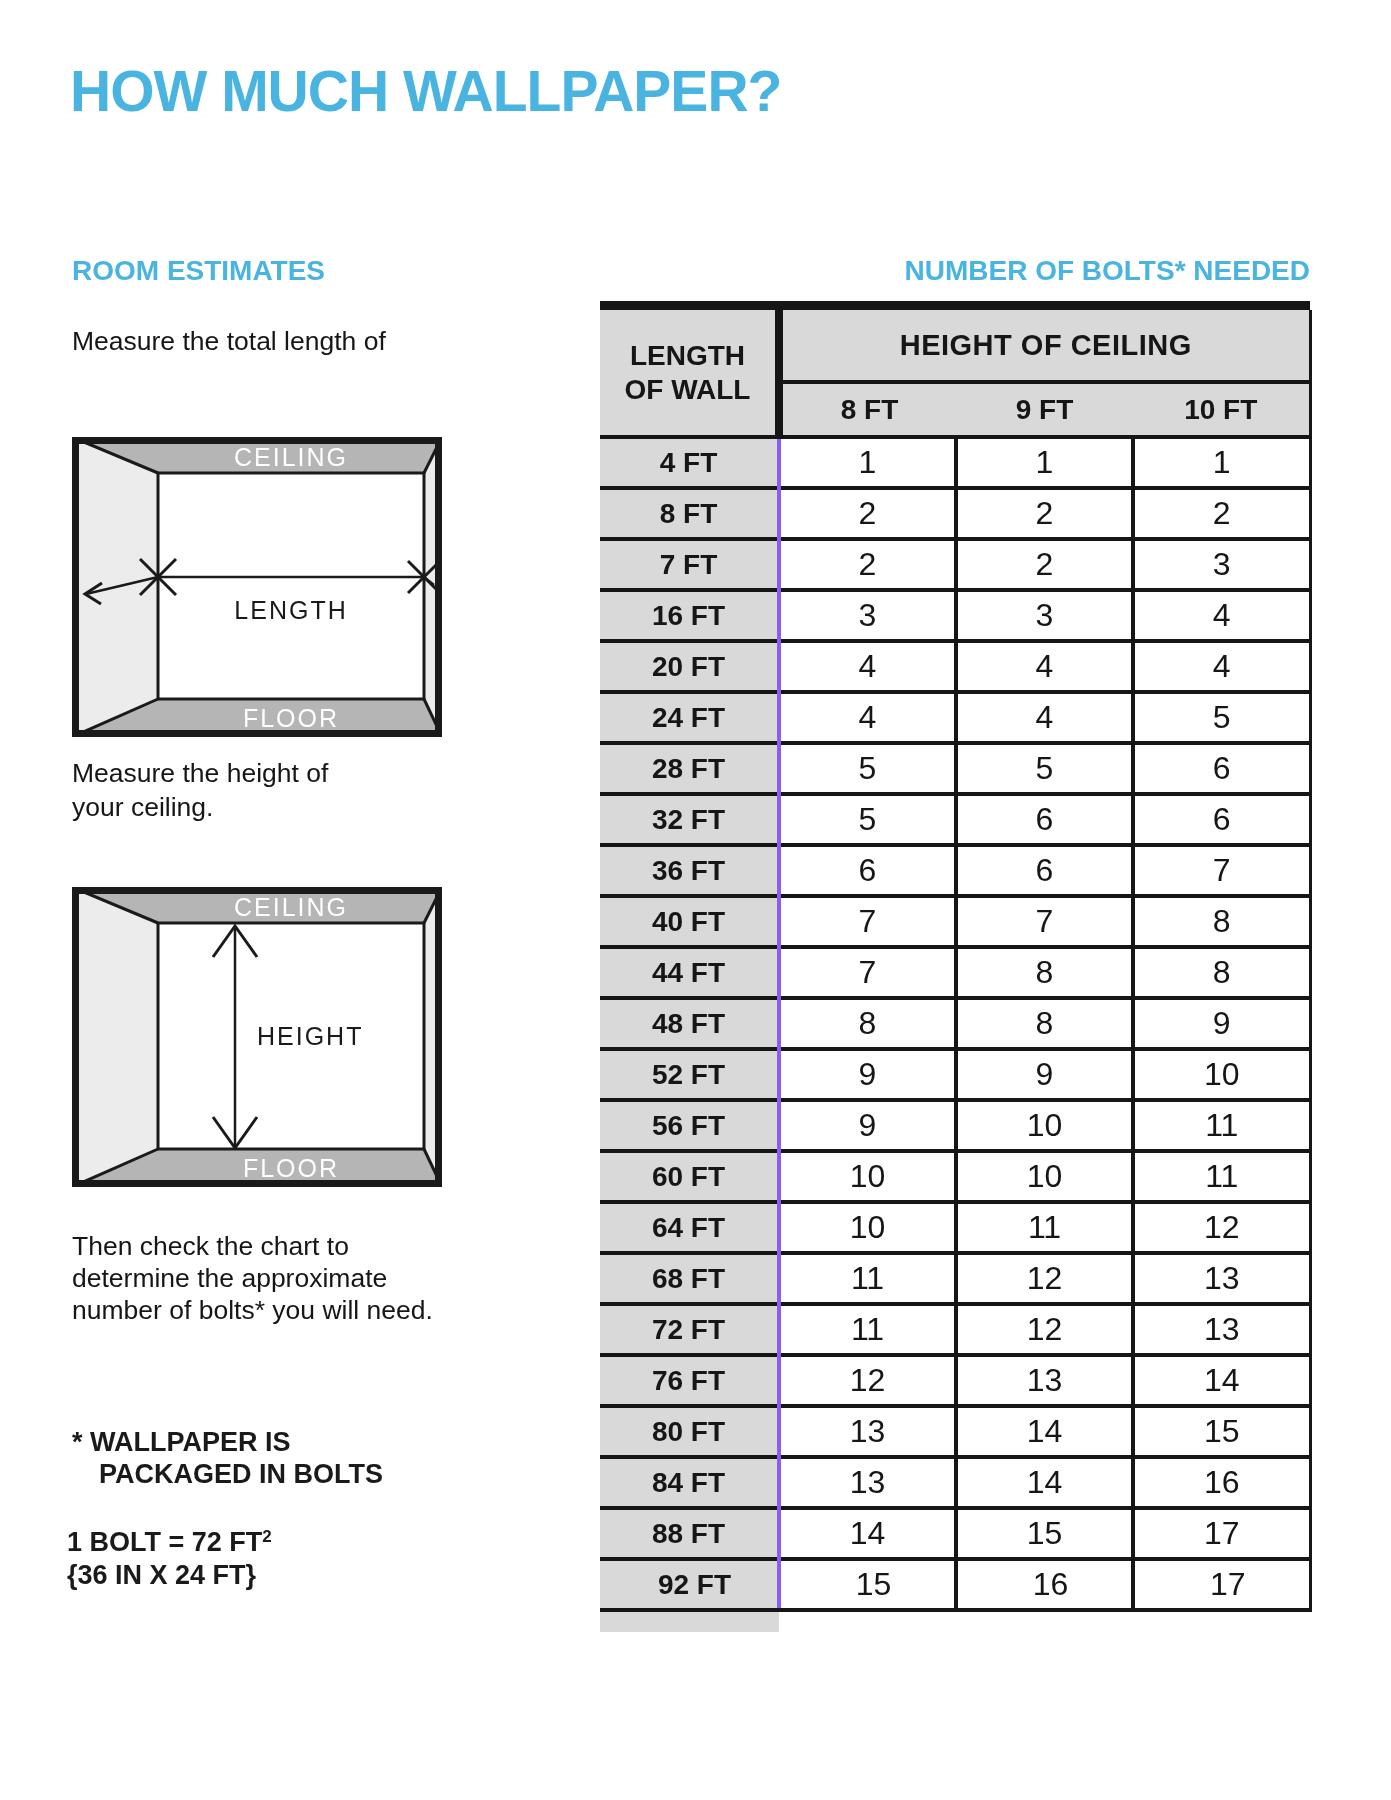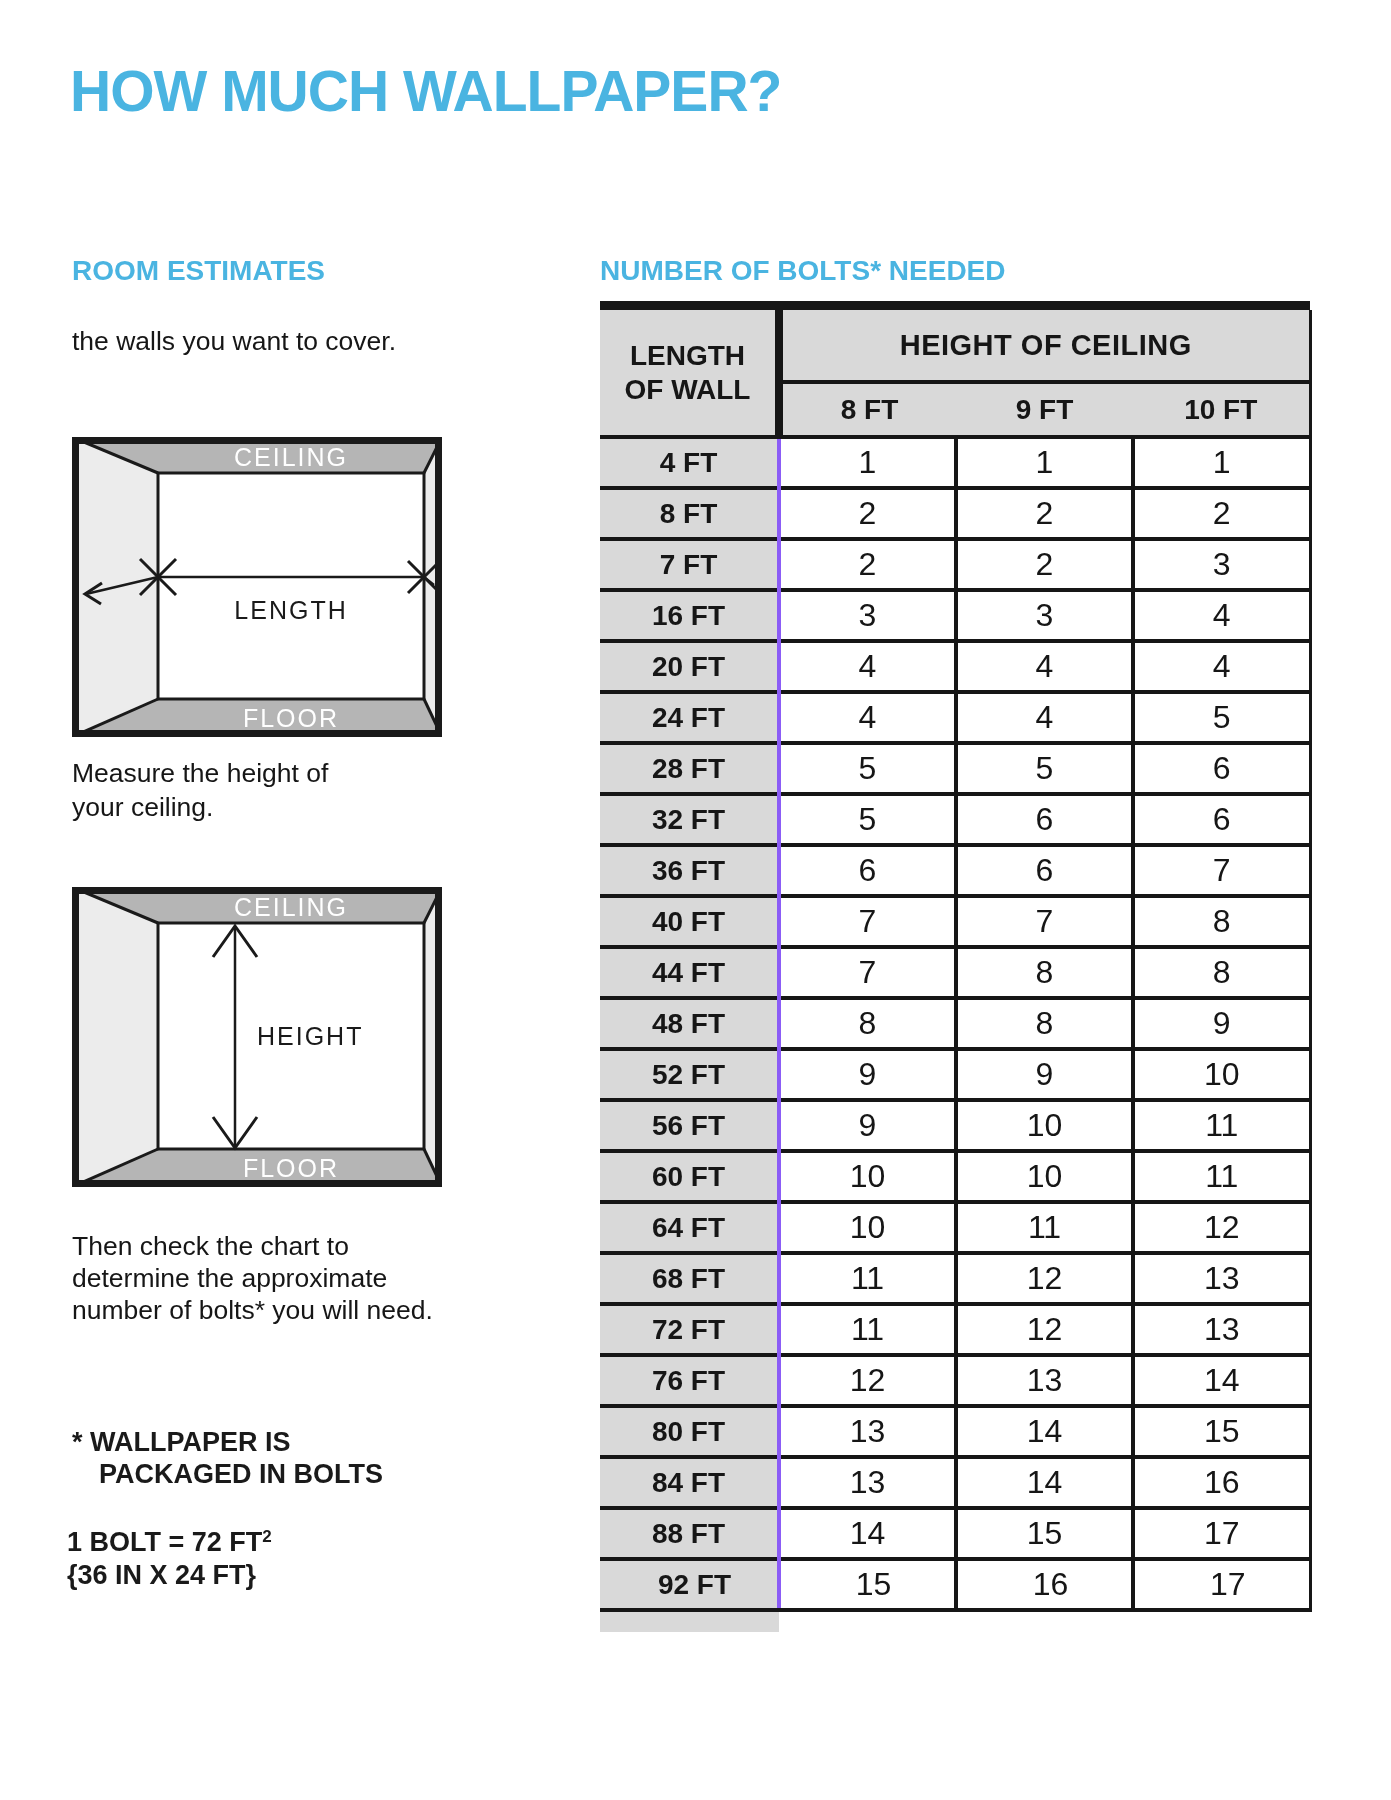--- a/index.html
+++ b/index.html
@@ -12,21 +12,21 @@
   *{margin:0;padding:0;box-sizing:border-box;}
   html,body{background:#fff;}
   body{font-family:"Liberation Sans","DejaVu Sans",sans-serif;color:var(--ink);}
   .page{position:relative;width:1391px;height:1800px;background:#ffffff;overflow:hidden;}
 
   .title{position:absolute;left:70px;top:58px;font-size:57px;font-weight:bold;
          color:var(--blue);letter-spacing:-1px;white-space:nowrap;}
 
   .sec-head{position:absolute;font-size:28px;font-weight:bold;color:var(--blue);white-space:nowrap;}
   .h-room{left:72px;top:255px;}
-  .h-bolts{left:600px;top:255px;width:710px;text-align:left;}
+  .h-bolts{left:600px;top:255px;width:710px;text-align:right;}
 
   .para{position:absolute;left:72px;font-size:26.5px;line-height:34px;color:#161616;}
   .para1{top:324px;}
   .para2{top:756px;}
   .para3{top:1230px;line-height:32px;}
 
   .note{position:absolute;left:72px;top:1426px;font-size:27px;font-weight:bold;line-height:32px;}
   .note .l2{padding-left:27px;}
   .bolt{position:absolute;left:67px;top:1520px;font-size:27px;font-weight:bold;line-height:33px;}
   .sup{font-size:17px;vertical-align:9px;}
@@ -56,21 +56,21 @@
 </head>
 <body>
 
 <div class="page">
 
   <h1 class="title">HOW MUCH WALLPAPER?</h1>
 
   <h2 class="sec-head h-room">ROOM ESTIMATES</h2>
 
   <div class="para para1">
-    <div>the walls you want to cover.</div>
+    <div>Measure the total length of</div>
   </div>
 
   <div class="diagram d1">
     <svg width="370" height="300" viewBox="0 0 370 300">
       <polygon points="0,0 370,0 352,36 86,36" fill="#b5b5b5"></polygon>
       <polygon points="0,300 86,262 352,262 370,300" fill="#b5b5b5"></polygon>
       <polygon points="0,0 86,36 86,262 0,300" fill="#ececec"></polygon>
       <polygon points="370,0 352,36 352,262 370,300" fill="#ececec"></polygon>
       <rect x="86" y="36" width="266" height="226" fill="#ffffff" stroke="#1a1a1a" stroke-width="3"></rect>
       <line x1="0" y1="0" x2="86" y2="36" stroke="#1a1a1a" stroke-width="3"></line>

